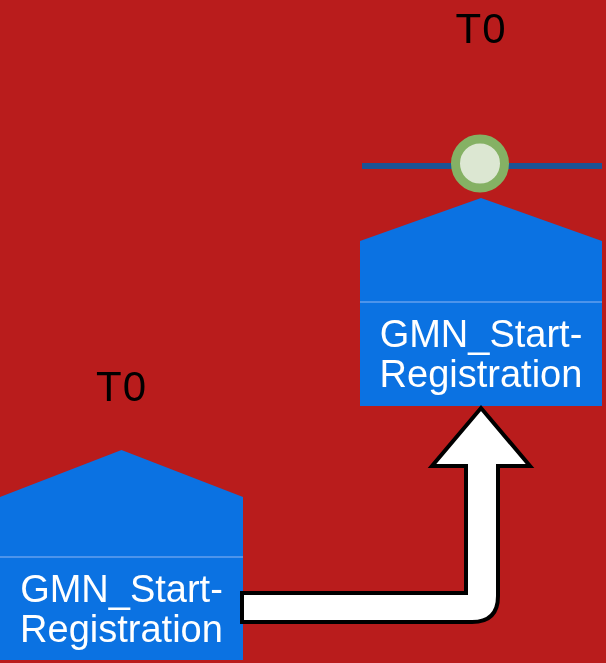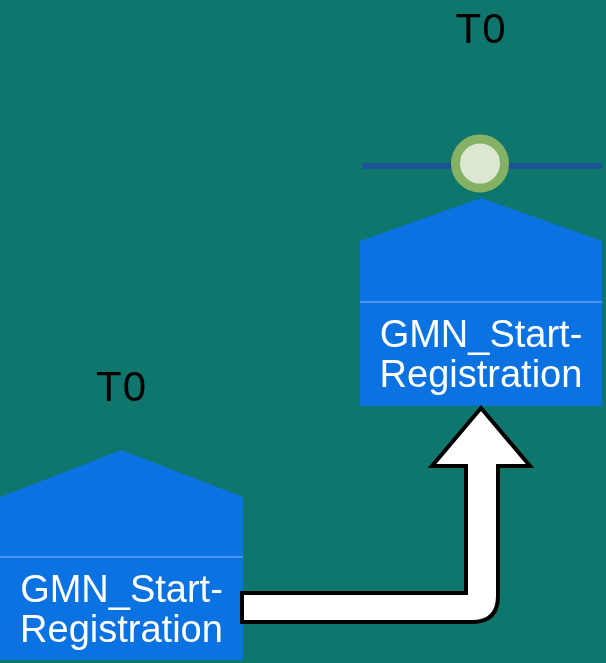--- a/index.html
+++ b/index.html
@@ -1,20 +1,20 @@
 <!DOCTYPE html>
 <html><head>
 <meta charset="utf-8">
 <style>
   html, body { margin: 0; padding: 0; background: #ffffff; }
   .canvas {
     position: relative;
     width: 606px;
     height: 663px;
-    background: #0f766e;
+    background: #b91c1c;
     overflow: hidden;
     font-family: "Liberation Sans", sans-serif;
   }
   .canvas svg { position: absolute; left: 0; top: 0; }
   .t0 {
     position: absolute;
     font-size: 42px;
     line-height: 1.1;
     color: #000000;
     text-align: center;

